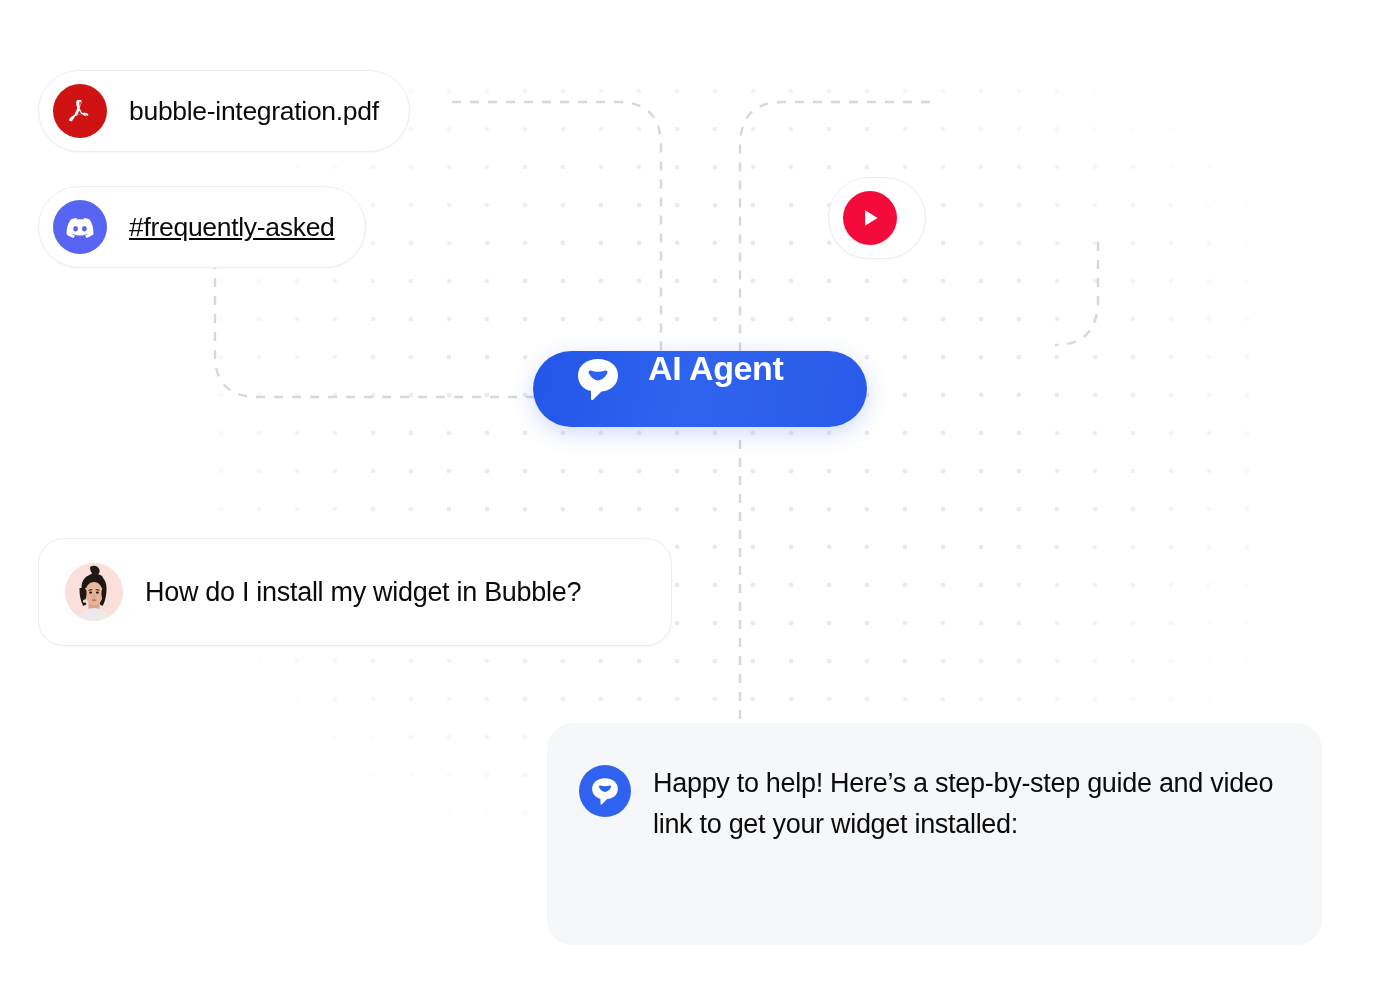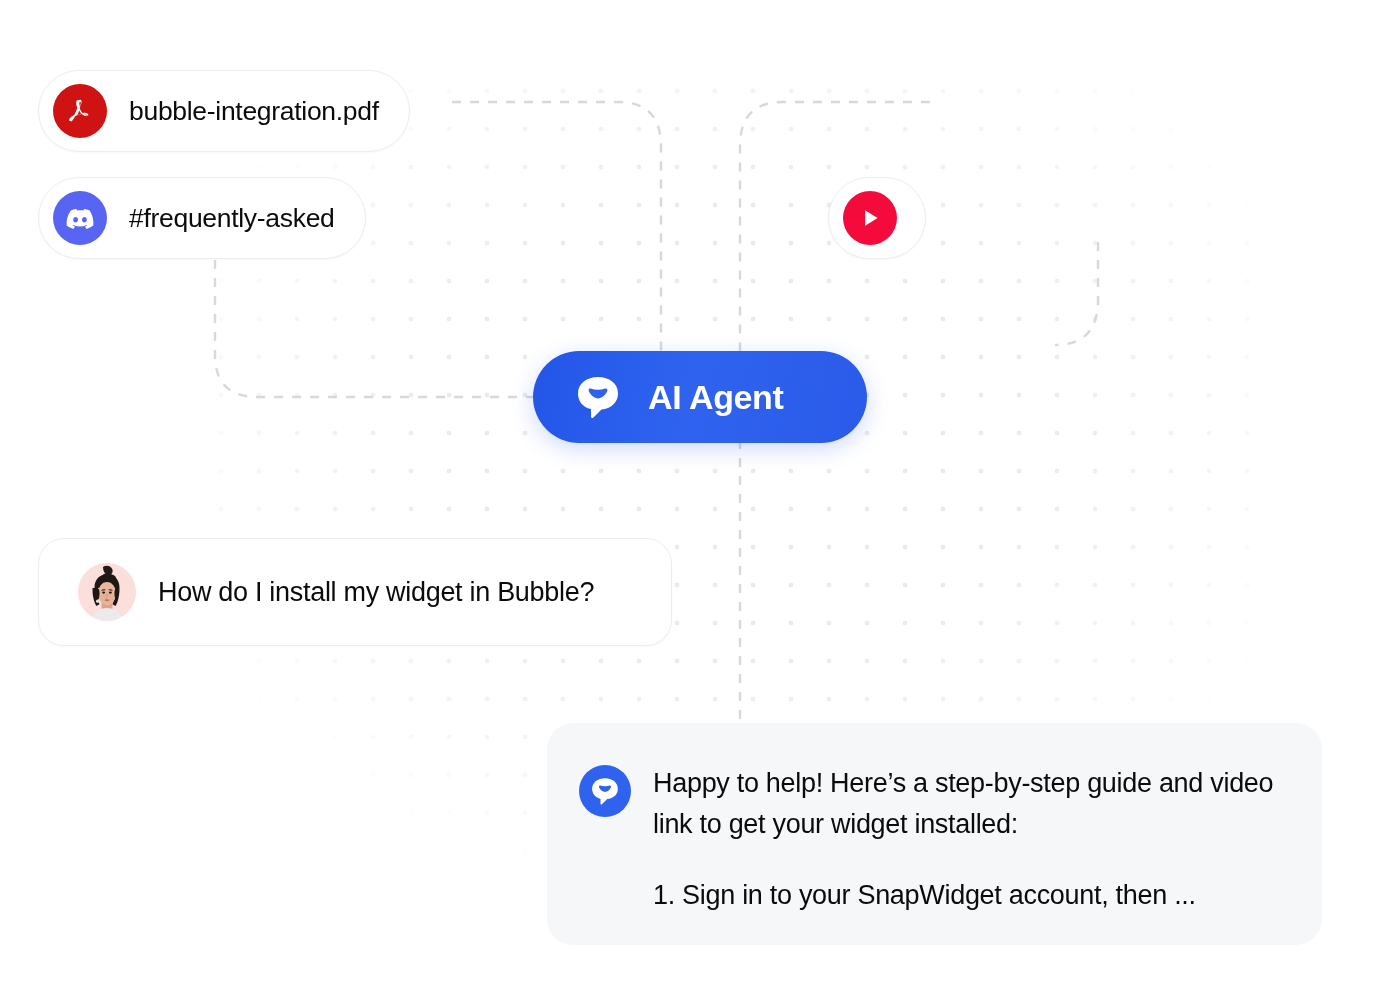--- a/index.html
+++ b/index.html
@@ -82,35 +82,34 @@
     overflow: hidden;
   }
 
   .badge-pdf   { background: #cf1313; }
   .badge-discord { background: #5865f2; }
   .badge-globe { background: #000000; }
   .badge-play  { background: #f50a3c; }
 
   
   #card-pdf      { left: 38px;  top: 70px; }
-  #card-discord  { left: 38px;  top: 177px; }
+  #card-discord  { left: 38px;  top: 186px; text-decoration: underline; }
   #card-url      { left: 928px; top: 70px; padding-right: 28px; }
   #card-video    { left: 828px; top: 177px; padding-right: 28px; }
 
   
   #ai-agent {
     position: absolute;
     left: 533px;
     top: 351px;
     width: 334px;
-    height: 92px;
+    height: 76px;
     border-radius: 999px;
     background: linear-gradient(100deg, #2356e8 0%, #2f63ef 48%, #2a5ae9 100%);
     display: flex;
-    align-items: center;
     gap: 22px;
     padding-left: 37px;
     box-shadow: 0 6px 22px rgba(37,89,232,0.22);
   }
   #ai-agent .ai-label {
     color: #ffffff;
     font-size: 34px;
     font-weight: bold;
     letter-spacing: -0.4px;
     line-height: 1;
@@ -122,21 +121,21 @@
     left: 38px;
     top: 538px;
     width: 634px;
     height: 108px;
     background: #ffffff;
     border: 1.5px solid #ededef;
     border-radius: 26px;
     display: flex;
     align-items: center;
     gap: 22px;
-    padding-left: 39px;
+    padding-left: 26px;
     box-shadow: 0 1px 2px rgba(16,24,40,0.03);
   }
   #card-question .label {
     font-size: 27px;
     color: #0b0b0c;
     letter-spacing: -0.3px;
     white-space: nowrap;
   }
 
   
@@ -282,17 +281,16 @@
 
   <div id="answer-bubble">
     <span class="bot-avatar">
       <svg width="36" height="36" viewBox="0 0 56 56" aria-hidden="true">
         <path fill="#ffffff" d="M28 8c11.2 0 20 6.4 20 16.4 0 8.9-7.1 15.3-16.5 16.2l-8.3 8.1c-.9.9-2.2.2-2.2-1v-7.6C12.6 38 8 31.9 8 24.4 8 14.4 16.8 8 28 8z"></path>
         <path fill="#2f63ef" d="M18.6 20.6c.3-.9 1.3-1.4 2.2-1.1 4.6 1.6 9.8 1.6 14.4 0 .9-.3 1.9.2 2.2 1.1.2.7-.1 1.5-.5 2.3-1 1.9-2.3 3.5-3.9 4.7-1.5 1.2-3.2 1.8-5 1.8s-3.5-.6-5-1.8c-1.6-1.2-2.9-2.8-3.9-4.7-.4-.8-.7-1.6-.5-2.3z"></path>
       </svg>
     </span>
     <div id="answer-text">
       <span>Happy to help! Here’s a step-by-step guide and video link to get your widget installed:</span>
-      <span class="para2">1. Sign in to your SnapWidget account, then ...</span>
     </div>
   </div>
 
 </div>
 
 </body></html>

